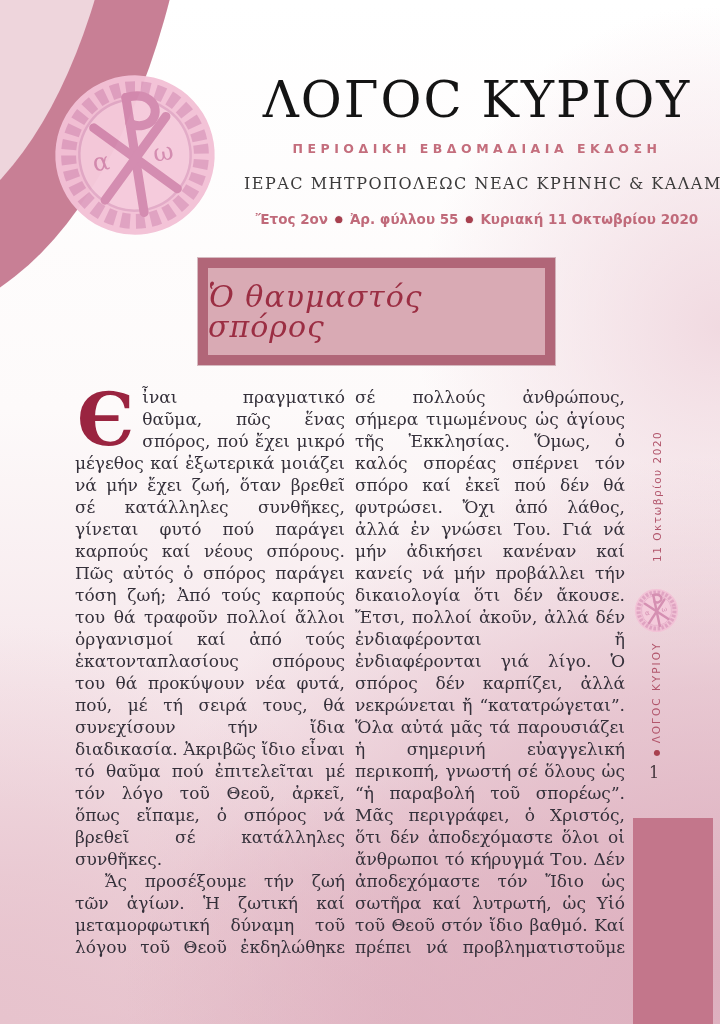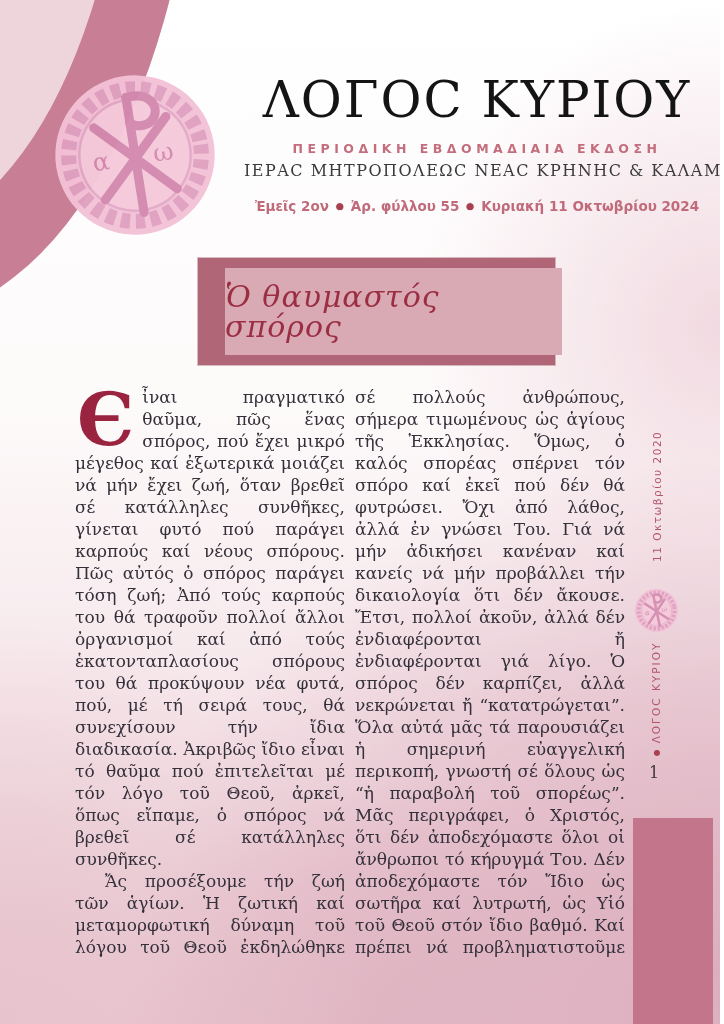--- a/index.html
+++ b/index.html
@@ -23,21 +23,21 @@
 
   
   .masthead{position:absolute;left:244px;top:74px;width:466px;text-align:center;color:#161616;}
   .masthead h1{
     margin:0 0 14px 0;
     font:400 50px/1.05 "DejaVu Serif", serif;
     letter-spacing:2px;color:#141414;
   }
   .sub1{
     font-family:"DejaVu Sans", sans-serif;font-size:12.5px;font-weight:bold;
-    letter-spacing:4.5px;color:#c46e7d;margin-bottom:5px;white-space:nowrap;
+    letter-spacing:4.5px;color:#c46e7d;margin-bottom:18px;white-space:nowrap;
   }
   .sub2{
     font-family:"DejaVu Serif", serif;font-size:16px;letter-spacing:1.5px;
     color:#3b3a3a;margin-bottom:18px;white-space:nowrap;
   }
   .issue-line{
     font-family:"DejaVu Sans", sans-serif;font-size:13.5px;font-weight:bold;
     color:#c06a7a;white-space:nowrap;
   }
   .issue-line .dot{
@@ -46,21 +46,21 @@
   }
 
   
   .title-box{
     position:absolute;left:198px;top:258px;width:357px;height:107px;
     background:#b16678;box-sizing:border-box;padding:10px;
     box-shadow:0 0 0 1px rgba(140,70,86,.35);
   }
   .title-box-inner{
     width:100%;height:100%;background:#d9aab4;
-    display:flex;align-items:center;justify-content:center;margin-left:17px;
+    display:flex;align-items:center;justify-content:center;
   }
   .title-box-inner h2{
     margin:0;font:italic 400 30px/1 "DejaVu Serif", serif;
     color:#9b2e43;letter-spacing:1px;
   }
 
   
   .article{
     position:absolute;left:75px;top:386px;width:550px;height:584px;
     column-count:2;column-gap:10px;column-fill:auto;overflow:hidden;
@@ -128,21 +128,21 @@
 
   <svg class="seal-big" aria-hidden="true">
     <use href="#seal"></use>
   </svg>
 
   <header class="masthead">
     <h1>ΛΟΓΟC ΚΥΡΙΟΥ</h1>
     <div class="sub1">ΠΕΡΙΟΔΙΚΗ ΕΒΔΟΜΑΔΙΑΙΑ ΕΚΔΟΣΗ</div>
     <div class="sub2">ΙΕΡΑC ΜΗΤΡΟΠΟΛΕΩC ΝΕΑC ΚΡΗΝΗC &amp; ΚΑΛΑΜΑΡΙΑC</div>
     <div class="issue-line">
-      <span>Ἐμεῖς 2ον</span><span class="dot">●</span><span>Ἀρ. φύλλου 55</span><span class="dot">●</span><span>Κυριακή 11 Οκτωβρίου 2024</span>
+      <span>Ἔτος 2ον</span><span class="dot">●</span><span>Ἀρ. φύλλου 55</span><span class="dot">●</span><span>Κυριακή 11 Οκτωβρίου 2020</span>
     </div>
   </header>
 
   <section class="title-box">
     <div class="title-box-inner">
       <h2>Ὁ θαυμαστός σπόρος</h2>
     </div>
   </section>
 
   <main class="article">

